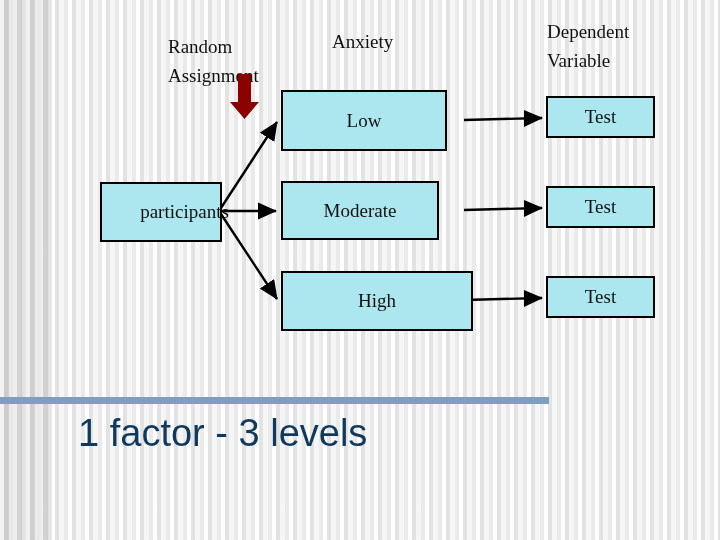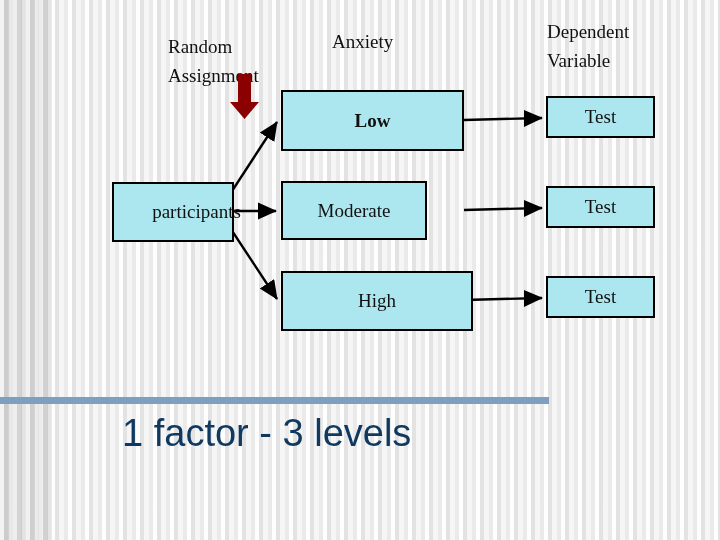--- a/index.html
+++ b/index.html
@@ -66,23 +66,23 @@
     background: #ace7f0;
     border: 2px solid #000000;
     display: flex;
     align-items: center;
     justify-content: center;
     font-family: "Liberation Serif", serif;
     font-size: 19px;
     color: #111111;
   }
 
-  #node-participants { left: 112px;  top: 182px; width: 122px; height: 60px; padding-left: 47px; }
-  #node-low          { left: 281px; top: 90px;  width: 183px; height: 61px; font-weight: bold; }
-  #node-moderate     { left: 281px; top: 181px; width: 146px; height: 59px; }
+  #node-participants { left: 100px;  top: 182px; width: 122px; height: 60px; padding-left: 47px; }
+  #node-low          { left: 281px; top: 90px;  width: 166px; height: 61px; }
+  #node-moderate     { left: 281px; top: 181px; width: 158px; height: 59px; }
   #node-high         { left: 281px; top: 271px; width: 192px; height: 60px; }
   #node-test-1       { left: 546px; top: 96px;  width: 109px; height: 42px; }
   #node-test-2       { left: 546px; top: 186px; width: 109px; height: 42px; }
   #node-test-3       { left: 546px; top: 276px; width: 109px; height: 42px; }
 
   #connectors {
     position: absolute;
     left: 0; top: 0;
     width: 720px; height: 540px;
     pointer-events: none;
@@ -99,21 +99,20 @@
 
   #slide-title {
     position: absolute;
     left: 78px;
     top: 412px;
     font-family: "Liberation Sans", sans-serif;
     font-size: 38px;
     color: #10395f;
     letter-spacing: 0px;
     white-space: nowrap;
-    margin-left: 44px;
   }
 </style>
 </head>
 <body>
 
 <div id="slide">
 
   <div id="left-band"></div>
 
   <div class="hdr" id="hdr-random">Random

